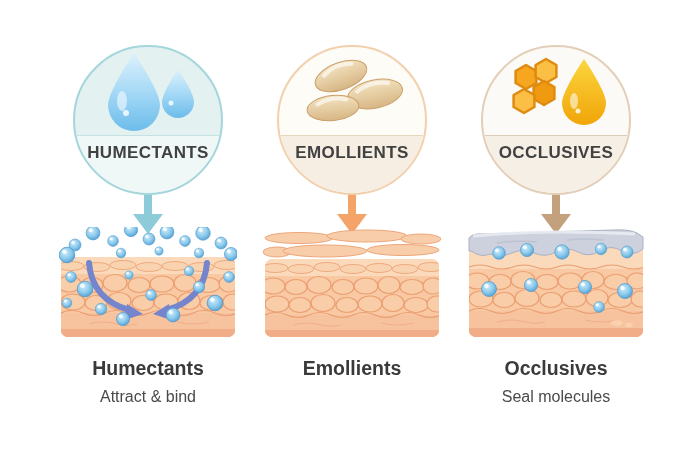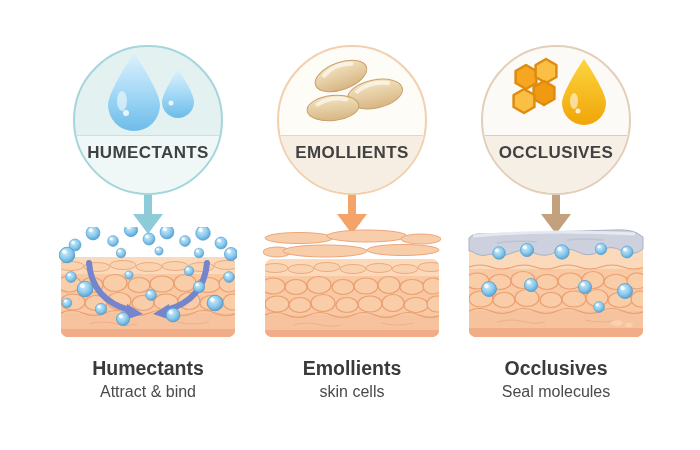--- a/index.html
+++ b/index.html
@@ -29,21 +29,21 @@
     letter-spacing:.4px;
   }
   .icon-area{
     position:absolute;left:0;right:0;top:0;height:60%;
     display:flex;align-items:center;justify-content:center;
   }
   .arrow-down{margin-top:-2px;flex:none;}
   .skin{margin-top:-8px;flex:none;}
 
   .heading{margin-top:18px;font-size:19.5px;font-weight:bold;color:#3a3a3a;text-align:center;}
-  .desc{font-size:16px;color:#4a4a4a;text-align:center;line-height:24px;}
+  .desc{margin-top:5px;font-size:16px;color:#4a4a4a;text-align:center;line-height:24px;}
 
   .defs-holder{position:absolute;width:0;height:0;overflow:hidden;}
 </style>
 </head>
 <body>
 
 <svg class="defs-holder" aria-hidden="true">
   <defs>
     <radialGradient id="dropG" cx="40%" cy="35%" r="70%">
       <stop offset="0%" stop-color="#cfeafa"></stop>
@@ -220,21 +220,20 @@
           <use href="#cellsrow" transform="translate(4,77)"></use>
           <rect x="2" y="88" width="174" height="22" fill="#f7c29e"></rect>
           <path d="M2,88 q11,-5 22,0 t22,0 t22,0 t22,0 t22,0 t22,0 t22,0 t22,0" stroke="#eb9d70" stroke-width="1.2" fill="none"></path>
           <path d="M30,98 q14,-4 28,0 q10,3 20,0" stroke="#eeab83" stroke-width="1" fill="none" opacity="0.8"></path>
           <path d="M118,96 q16,4 32,0" stroke="#eeab83" stroke-width="1" fill="none" opacity="0.8"></path>
           <rect x="2" y="103" width="174" height="7" fill="#f1ad88"></rect>
         </g>
       </svg>
       <div class="heading">Emollients</div>
       <div class="desc">
-        <div>skin cells</div>
       </div>
     </div>
 
     <div class="col col-occ">
       <div class="circle">
         <div class="band"></div>
         <div class="icon-area">
           <svg width="112" height="76" viewBox="0 0 112 76">
             <g stroke="#de8b10" stroke-width="2.5" stroke-linejoin="round">
               <polygon points="26,12 36.4,18 36.4,30 26,36 15.6,30 15.6,18" fill="#f6a61f"></polygon>

